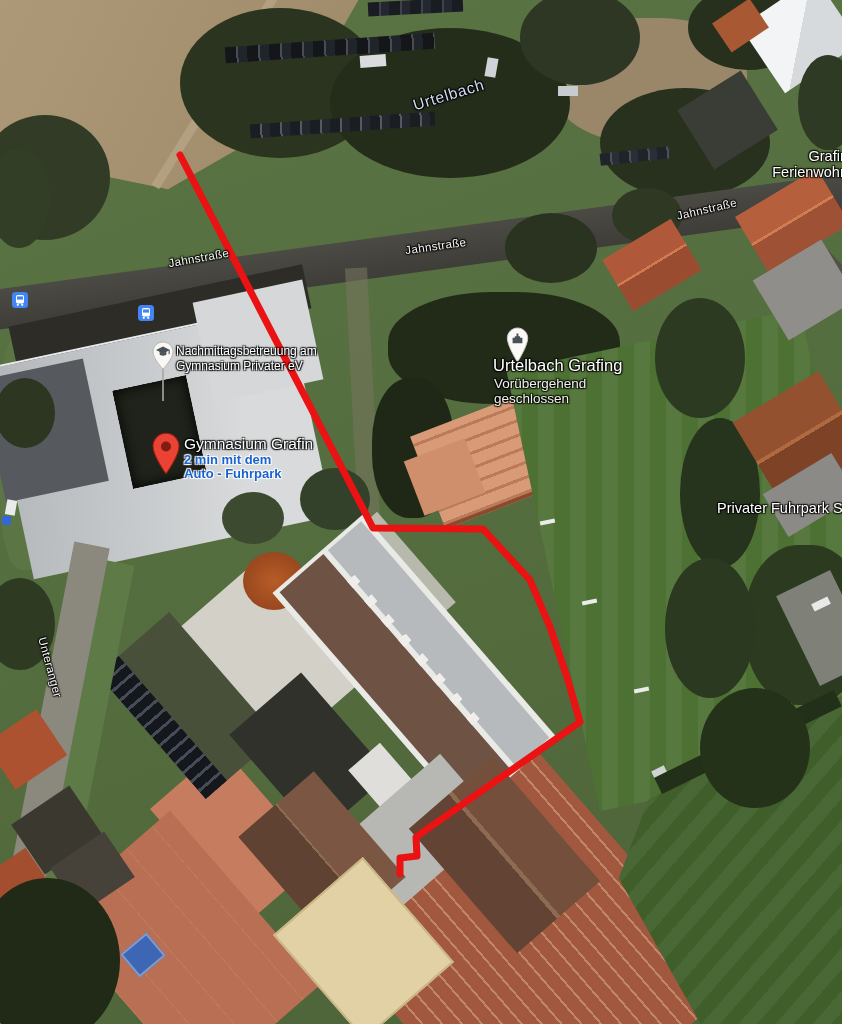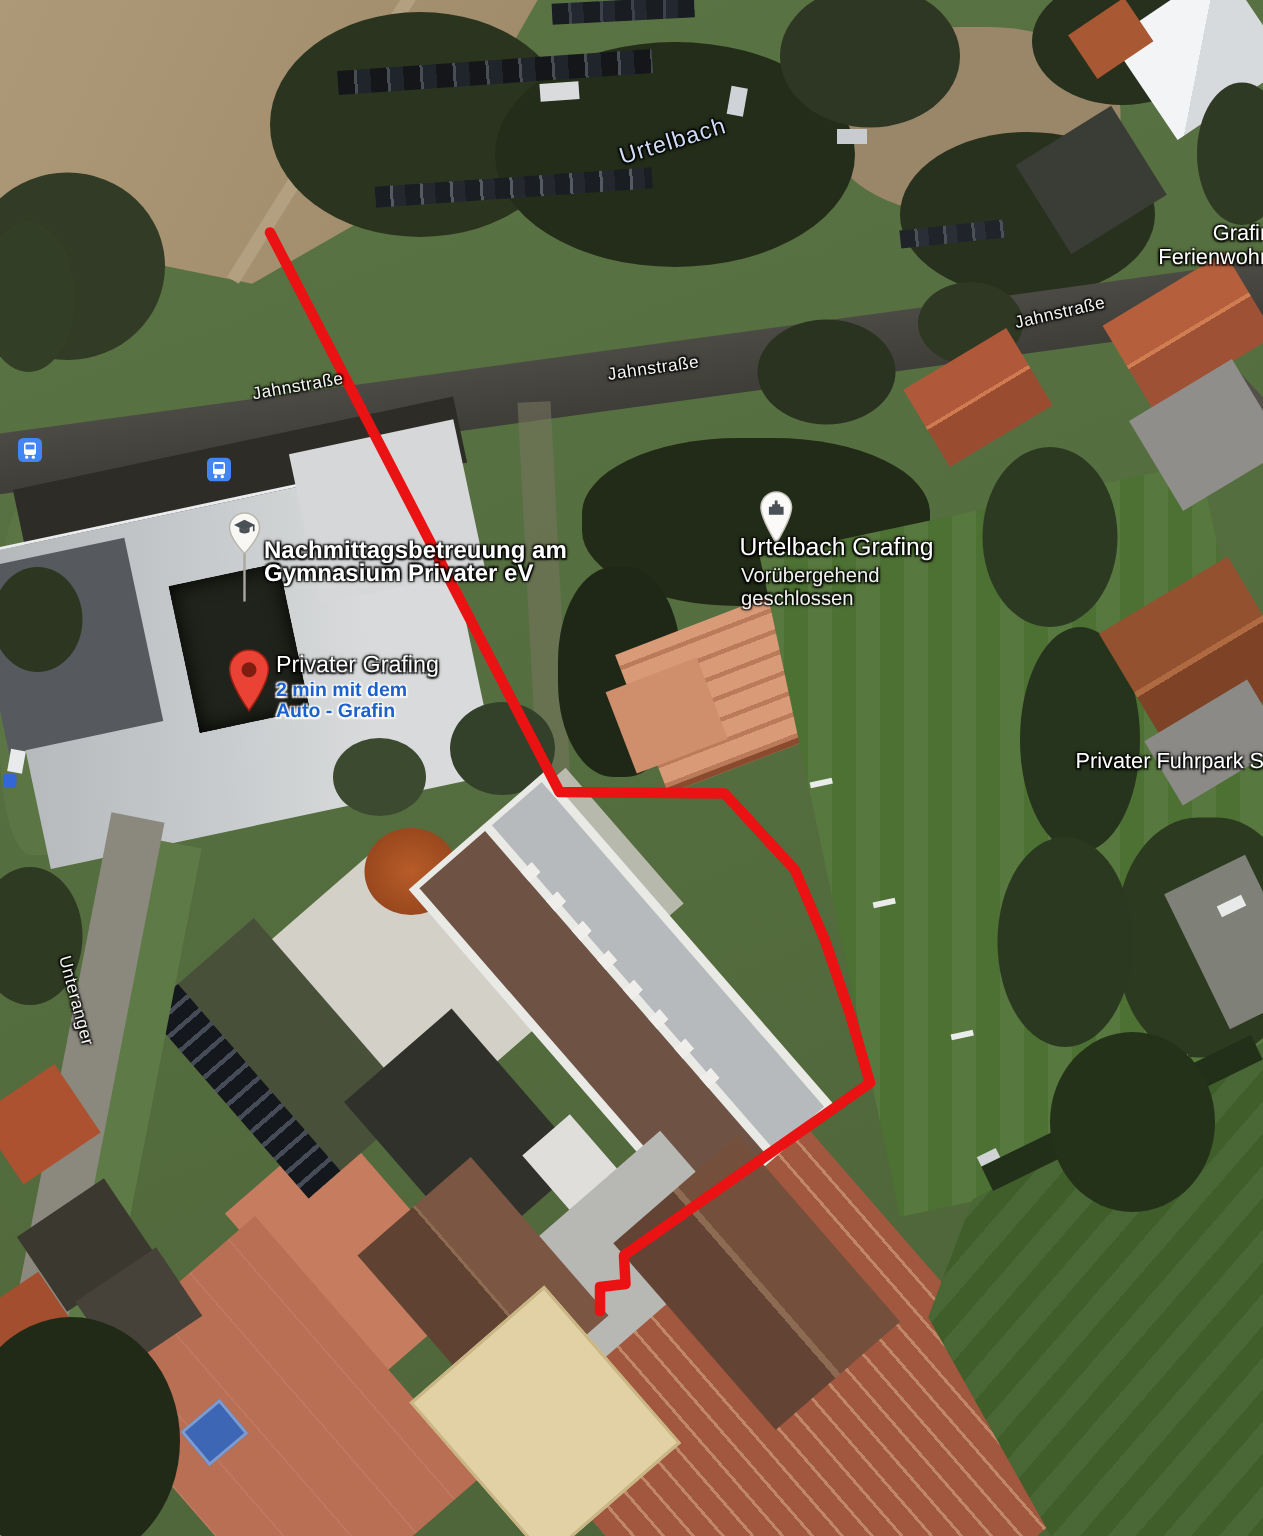--- a/index.html
+++ b/index.html
@@ -175,29 +175,29 @@
     </svg>
   </div>
 
   <div class="lbl ol" style="left:412px;top:86px;transform:rotate(-17deg);font-size:15.5px;font-weight:500;letter-spacing:.8px;color:#cfdcf5;">Urtelbach</div>
 
   <div class="lbl ol street" style="left:168px;top:252px;transform:rotate(-10deg);">Jahnstraße</div>
   <div class="lbl ol street" style="left:405px;top:240px;transform:rotate(-8deg);">Jahnstraße</div>
   <div class="lbl ol street" style="left:676px;top:203px;transform:rotate(-13deg);">Jahnstraße</div>
   <div class="lbl ol street" style="left:48px;top:636px;transform:rotate(75deg);transform-origin:0 0;">Unteranger</div>
 
-  <div class="lbl ol" style="left:176px;top:360px;font-size:16px;font-weight:700;line-height:15px;">
+  <div class="lbl ol" style="left:176px;top:344px;font-size:12px;font-weight:400;line-height:15px;">
     <span>Nachmittagsbetreuung am</span>
     <span>Gymnasium Privater eV</span>
   </div>
 
-  <div class="lbl ol" style="left:184px;top:435px;font-size:15.5px;font-weight:500;">Privater Grafing</div>
+  <div class="lbl ol" style="left:184px;top:435px;font-size:15.5px;font-weight:500;">Gymnasium Grafin</div>
   <div class="lbl wol" style="left:184px;top:453px;font-size:13px;font-weight:700;line-height:14px;color:#1a63cf;">
     <span>2 min mit dem</span>
-    <span>Auto - Grafin</span>
+    <span>Auto - Fuhrpark</span>
   </div>
 
   <div class="lbl ol" style="left:493px;top:356px;font-size:16.5px;font-weight:500;">Urtelbach Grafing</div>
   <div class="lbl ol" style="left:494px;top:376px;font-size:13.5px;font-weight:400;line-height:15px;color:#f0f0ee;">
     <span>Vorübergehend</span>
     <span>geschlossen</span>
   </div>
 
   <div class="lbl ol" style="left:717px;top:500px;font-size:14.5px;font-weight:400;">Privater Fuhrpark Se</div>
 

